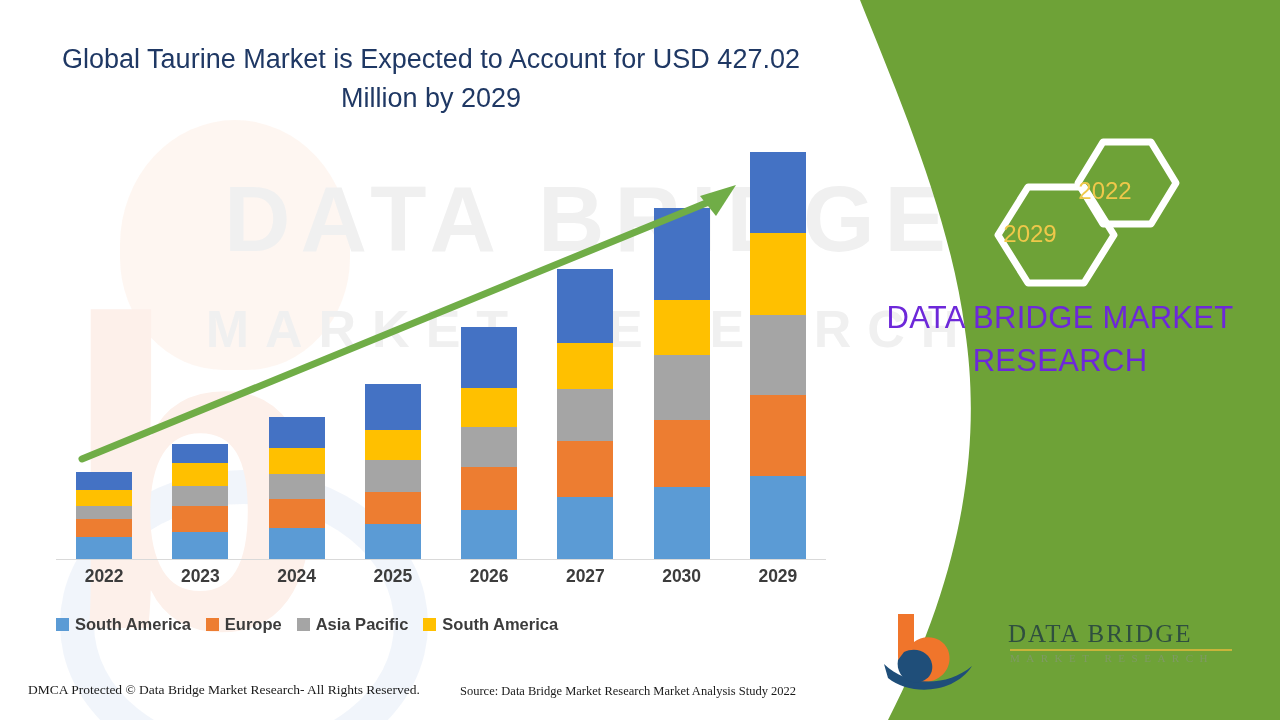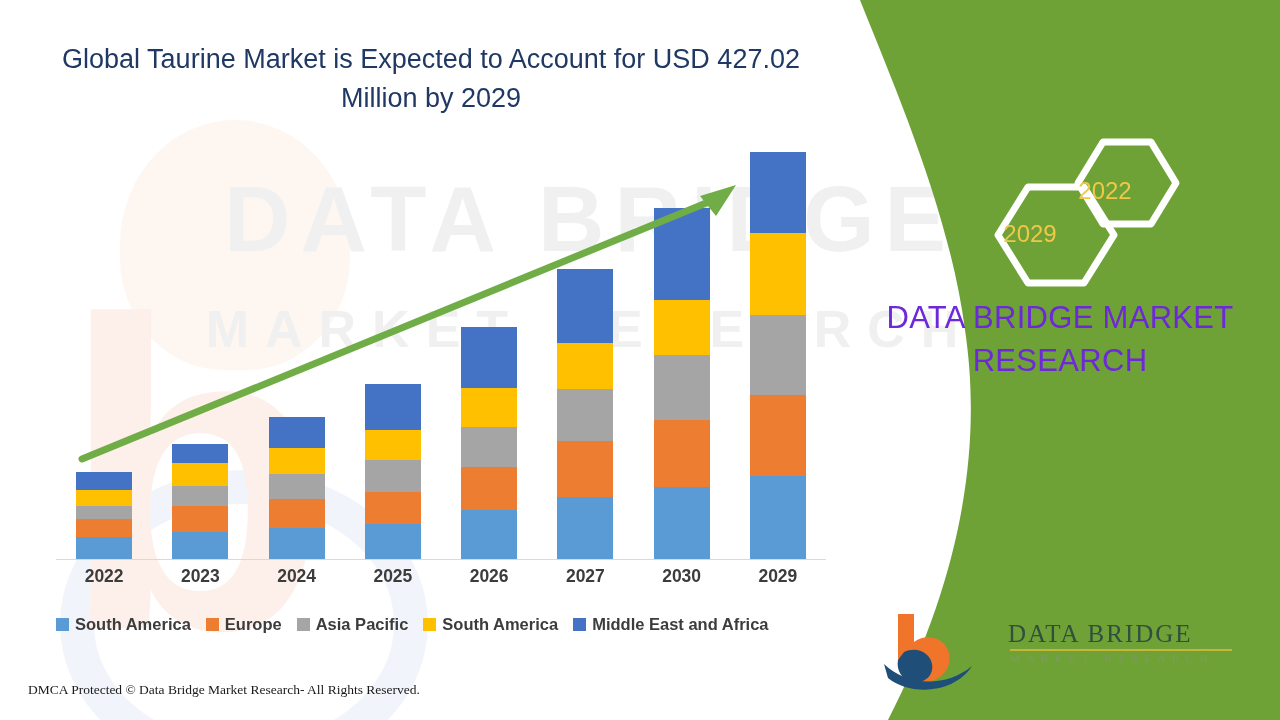--- a/index.html
+++ b/index.html
@@ -226,24 +226,20 @@
         <span class="legend-label">Europe</span>
       </div>
       <div class="legend-item">
         <span class="legend-swatch" style="background: rgb(165, 165, 165);"></span>
         <span class="legend-label">Asia Pacific</span>
       </div>
       <div class="legend-item">
         <span class="legend-swatch" style="background: rgb(255, 192, 0);"></span>
         <span class="legend-label">South America</span>
       </div>
-      <div class="legend-item">
-        <span class="legend-swatch" style="background: rgb(68, 114, 196);"></span>
-        <span class="legend-label">Middle East and Africa</span>
-      </div>
     </div>
 
   <div class="green-panel">
     <svg class="green-svg" width="460" height="720" viewBox="0 0 460 720">
       <path id="panel-path" d="M 40 0 L 460 0 L 460 720 L 68 720 C 150 560 160 430 145 330 C 130 215 78 95 40 0 Z" fill="#6EA237"></path>
     </svg>
 
     <div class="hexwrap">
       <svg width="230" height="170" viewBox="0 0 230 170">
         <polygon points="28,110 58,62 114,62 144,110 114,158 58,158" fill="none" stroke="#ffffff" stroke-width="7" stroke-linejoin="round"></polygon>
@@ -262,15 +258,16 @@
         <path d="M24 44 C36 38 50 44 52 56 C54 68 44 76 32 74 C22 72 16 62 18 52 Z" fill="#1F4E79"></path>
       </svg>
       <div class="logo-text">DATA BRIDGE</div>
       <div class="logo-rule"></div>
       <div class="logo-sub">MARKET RESEARCH</div>
     </div>
   </div>
 
   <div class="footer">
     <div class="footer-left">DMCA Protected © Data Bridge Market Research- All Rights Reserved.</div>
+    <div class="footer-right">Source: Data Bridge Market Research Market Analysis Study 2022</div>
   </div>
 
 </div>
 
 </body></html>

